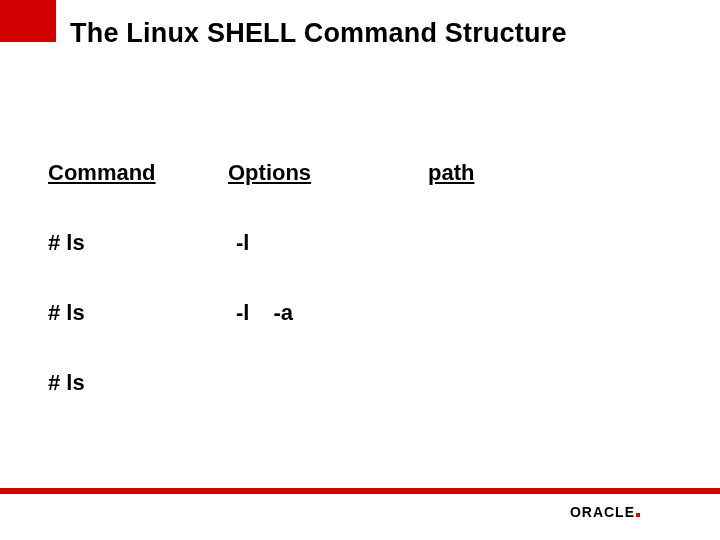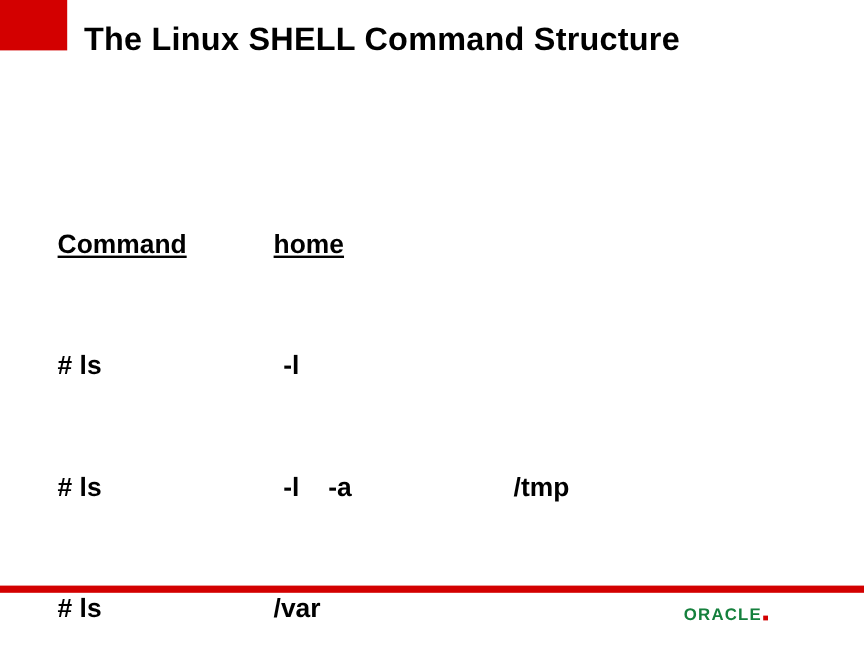--- a/index.html
+++ b/index.html
@@ -1,66 +1,65 @@
 <!DOCTYPE html>
 <html><head>
 <meta charset="utf-8">
 <style>
   * { margin: 0; padding: 0; box-sizing: border-box; }
   html, body { width: 720px; height: 540px; background: #fff; font-family: Arial, Helvetica, sans-serif; color: #000; }
   .slide { position: relative; width: 668px; height: 540px; }
   .red-block { position: absolute; top: 0; left: 0; width: 56px; height: 42px; background: #d30000; }
   .title { position: absolute; top: 18px; left: 70px; font-size: 27px; font-weight: bold; letter-spacing: 0.2px; }
   .table { position: absolute; top: 160px; left: 48px; width: 624px; }
-  .row { display: flex; height: 70px; align-items: flex-start; margin-top: 31px; }
+  .row { display: flex; height: 70px; align-items: flex-start; }
   .col-cmd { width: 180px; font-size: 22px; font-weight: bold; }
   .col-opt { width: 200px; font-size: 22px; font-weight: bold; }
   .col-path { width: 220px; font-size: 22px; font-weight: bold; }
   .hdr { text-decoration: underline; }
   .opt-inner { display: inline-flex; gap: 24px; padding-left: 8px; }
   .opt-single { padding-left: 8px; }
   .footer-bar { position: absolute; bottom: 46px; left: 0; width: 720px; height: 6px; background: #d30000; }
   .logo { position: absolute; bottom: 20px; right: 28px; display: flex; align-items: center; gap: 0; }
-  .logo-text { font-family: Arial, sans-serif; font-size: 14px; font-weight: bold; letter-spacing: 1px; color: #15803d; }
+  .logo-text { font-family: Arial, sans-serif; font-size: 14px; font-weight: bold; letter-spacing: 1px; color: #000000; }
   .logo-dot { width: 4px; height: 4px; background: #d30000; margin-left: 1px; margin-top: 6px; }
 </style>
 </head>
 <body>
 
 <div class="slide">
   <div class="red-block"></div>
   <div class="title">The Linux SHELL Command Structure</div>
 
   <div class="table">
     <div class="row">
       <div class="col-cmd hdr">Command</div>
-      <div class="col-path hdr">home</div>
+      <div class="col-opt hdr">Options</div>
+      <div class="col-path hdr">path</div>
     </div>
 
     <div class="row">
       <div class="col-cmd">#  ls</div>
       <div class="col-opt">
         <span class="opt-single">-l</span>
       </div>
     </div>
 
     <div class="row">
       <div class="col-cmd">#  ls</div>
       <div class="col-opt">
         <span class="opt-inner">
           <span>-l</span>
           <span>-a</span>
         </span>
       </div>
-      <div class="col-path">/tmp</div>
     </div>
 
     <div class="row">
       <div class="col-cmd">#  ls</div>
-      <div class="col-path">/var</div>
     </div>
   </div>
 
   <div class="footer-bar"></div>
   <div class="logo">
     <span class="logo-text">ORACLE</span>
     <span class="logo-dot"></span>
   </div>
 </div>
 

